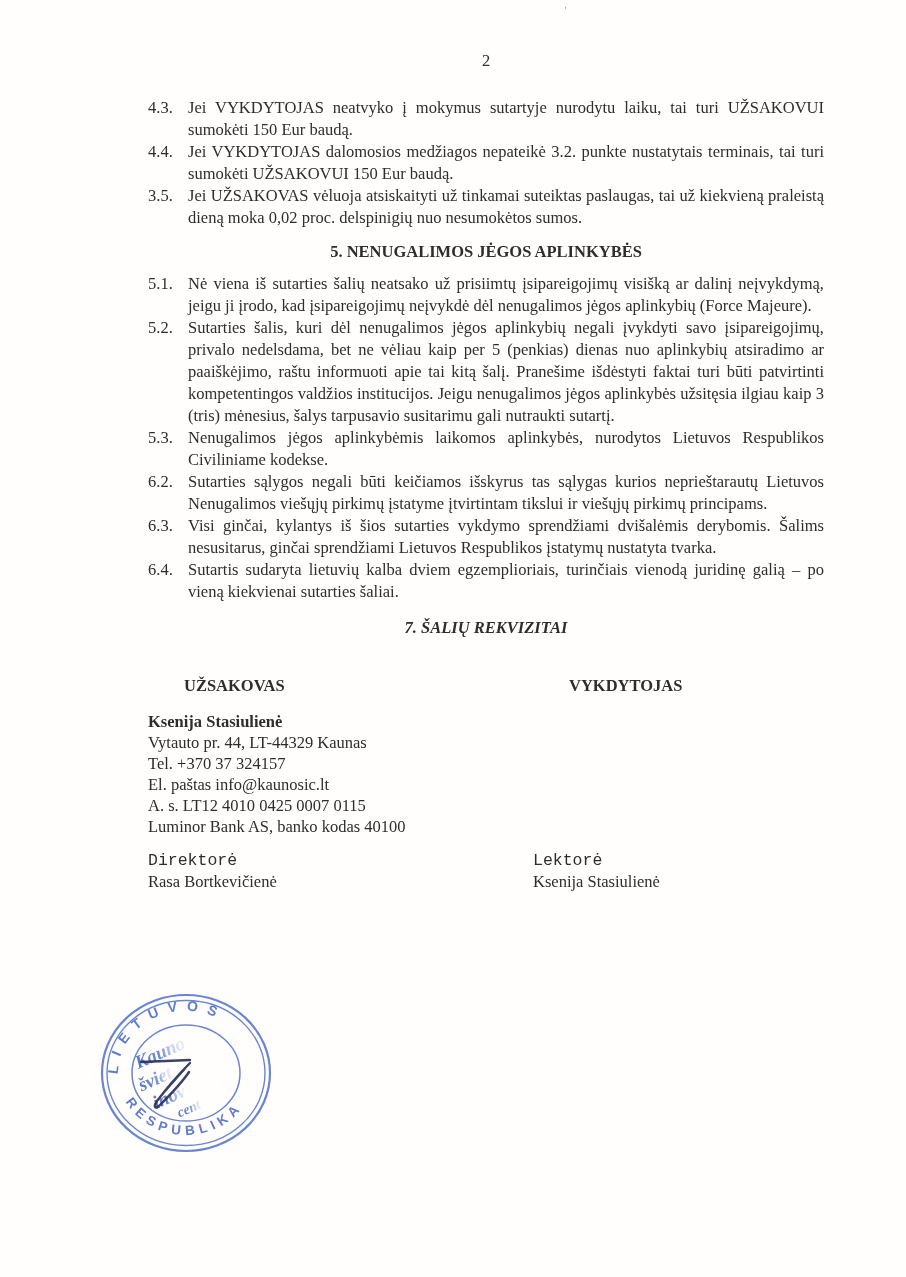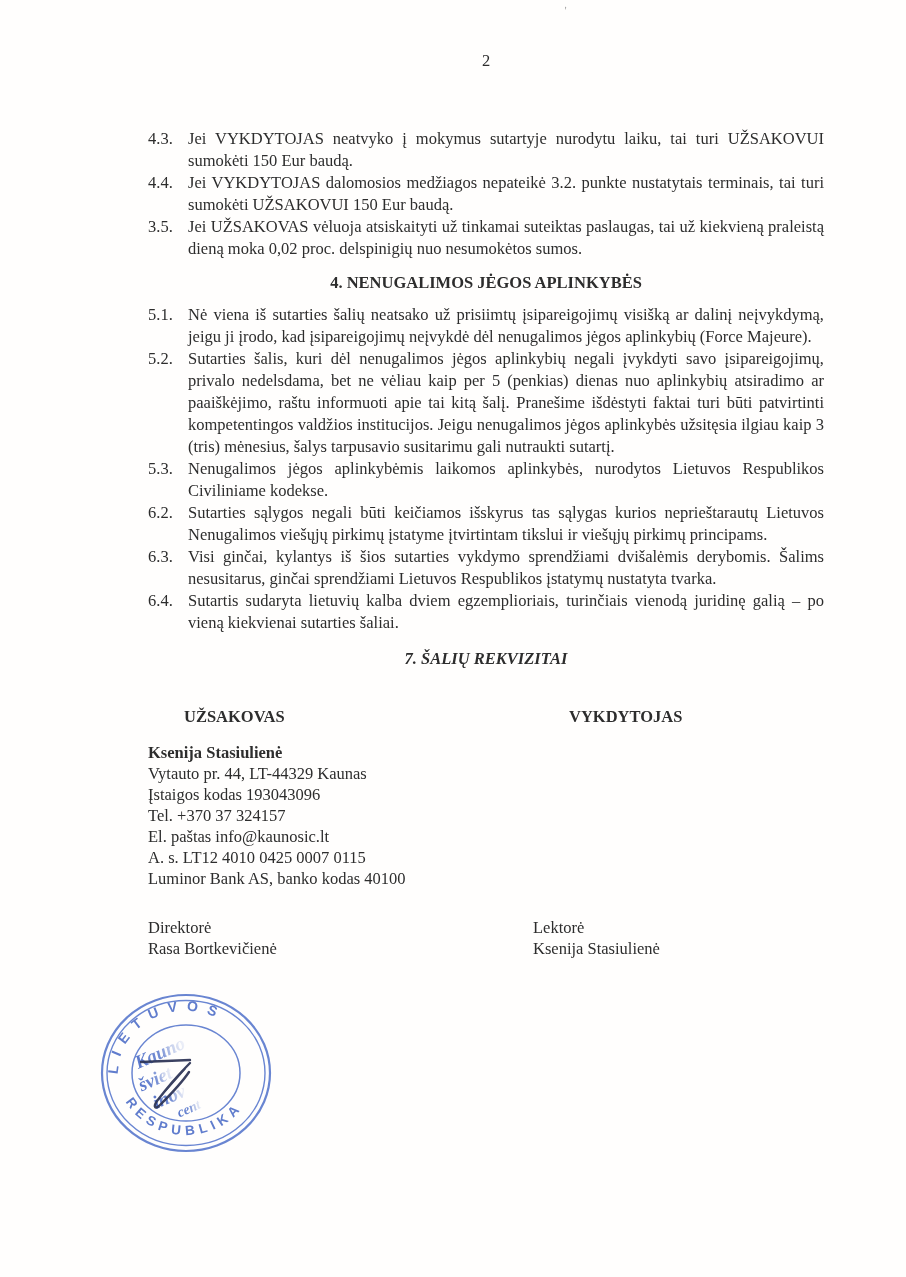--- a/index.html
+++ b/index.html
@@ -14,35 +14,35 @@
   .stray-mark{
     position:absolute;left:564px;top:4px;
     color:#9a9a9a;font-size:11px;transform:rotate(12deg);
   }
   .content{
     position:absolute;left:148px;top:0;width:676px;
     font-size:16.5px;line-height:22px;
   }
   .pagenum{padding-top:50px;text-align:center;}
   .list{margin:0;padding:0;}
-  .list.first{margin-top:56px;}
+  .list.first{margin-top:25px;}
   .item{display:flex;}
   .item .num{width:40px;flex:0 0 40px;}
   .item .body{flex:1;text-align:justify;}
   .heading{
     font-weight:bold;text-align:center;
   }
   .heading.h5{margin:12px 0 10px 0;}
   .heading.h6{margin:12px 0 0 0;}
   .heading.h7{margin:14px 0 0 0;font-style:italic;}
   .parties{margin-top:36px;}
   .prow{display:grid;grid-template-columns:385px 1fr;line-height:21px;}
   .prow.roles{font-weight:bold;line-height:22px;margin-left:36px;}
   .prow.names{font-weight:bold;margin-top:14px;}
-  .prow.sig-title{margin-top:28px;}
+  .prow.sig-title{margin-top:13px;font-family:Liberation Mono, monospace;}
   .stamp{
     position:absolute;left:98px;top:992px;width:176px;height:164px;z-index:3;
   }
   .stamp svg{display:block;width:100%;height:100%;}
 </style>
 </head>
 <body>
 
 <div class="page">
 
@@ -60,21 +60,21 @@
       <div class="item">
         <span class="num">4.4.</span>
         <span class="body">Jei VYKDYTOJAS dalomosios medžiagos nepateikė 3.2. punkte nustatytais terminais, tai turi sumokėti UŽSAKOVUI 150 Eur baudą.</span>
       </div>
       <div class="item">
         <span class="num">3.5.</span>
         <span class="body">Jei UŽSAKOVAS vėluoja atsiskaityti už tinkamai suteiktas paslaugas, tai už kiekvieną praleistą dieną moka 0,02 proc. delspinigių nuo nesumokėtos sumos.</span>
       </div>
     </div>
 
-    <div class="heading h5">4. NENUGALIMOS JĖGOS APLINKYBĖS</div>
+    <div class="heading h5">5. NENUGALIMOS JĖGOS APLINKYBĖS</div>
     <div class="list">
       <div class="item">
         <span class="num">5.1.</span>
         <span class="body">Nė viena iš sutarties šalių neatsako už prisiimtų įsipareigojimų visišką ar dalinį neįvykdymą, jeigu ji įrodo, kad įsipareigojimų neįvykdė dėl nenugalimos jėgos aplinkybių (Force Majeure).</span>
       </div>
       <div class="item">
         <span class="num">5.2.</span>
         <span class="body">Sutarties šalis, kuri dėl nenugalimos jėgos aplinkybių negali įvykdyti savo įsipareigojimų, privalo nedelsdama, bet ne vėliau kaip per 5 (penkias) dienas nuo aplinkybių atsiradimo ar paaiškėjimo, raštu informuoti apie tai kitą šalį. Pranešime išdėstyti faktai turi būti patvirtinti kompetentingos valdžios institucijos. Jeigu nenugalimos jėgos aplinkybės užsitęsia ilgiau kaip 3 (tris) mėnesius, šalys tarpusavio susitarimu gali nutraukti sutartį.</span>
       </div>
       <div class="item">
@@ -103,24 +103,20 @@
     <div class="parties">
       <div class="prow roles">
         <span>UŽSAKOVAS</span>
         <span>VYKDYTOJAS</span>
       </div>
       <div class="prow names">
         <span>Ksenija Stasiulienė</span>
       </div>
       <div class="prow">
         <span>Vytauto pr. 44, LT-44329 Kaunas</span>
-          <span></span>
-      </div>
-      <div class="prow">
-        <span>Įstaigos kodas 193043096</span>
           <span></span>
       </div>
       <div class="prow">
         <span>Tel. +370 37 324157</span>
           <span></span>
       </div>
       <div class="prow">
         <span>El. paštas info@kaunosic.lt</span>
           <span></span>
       </div>

